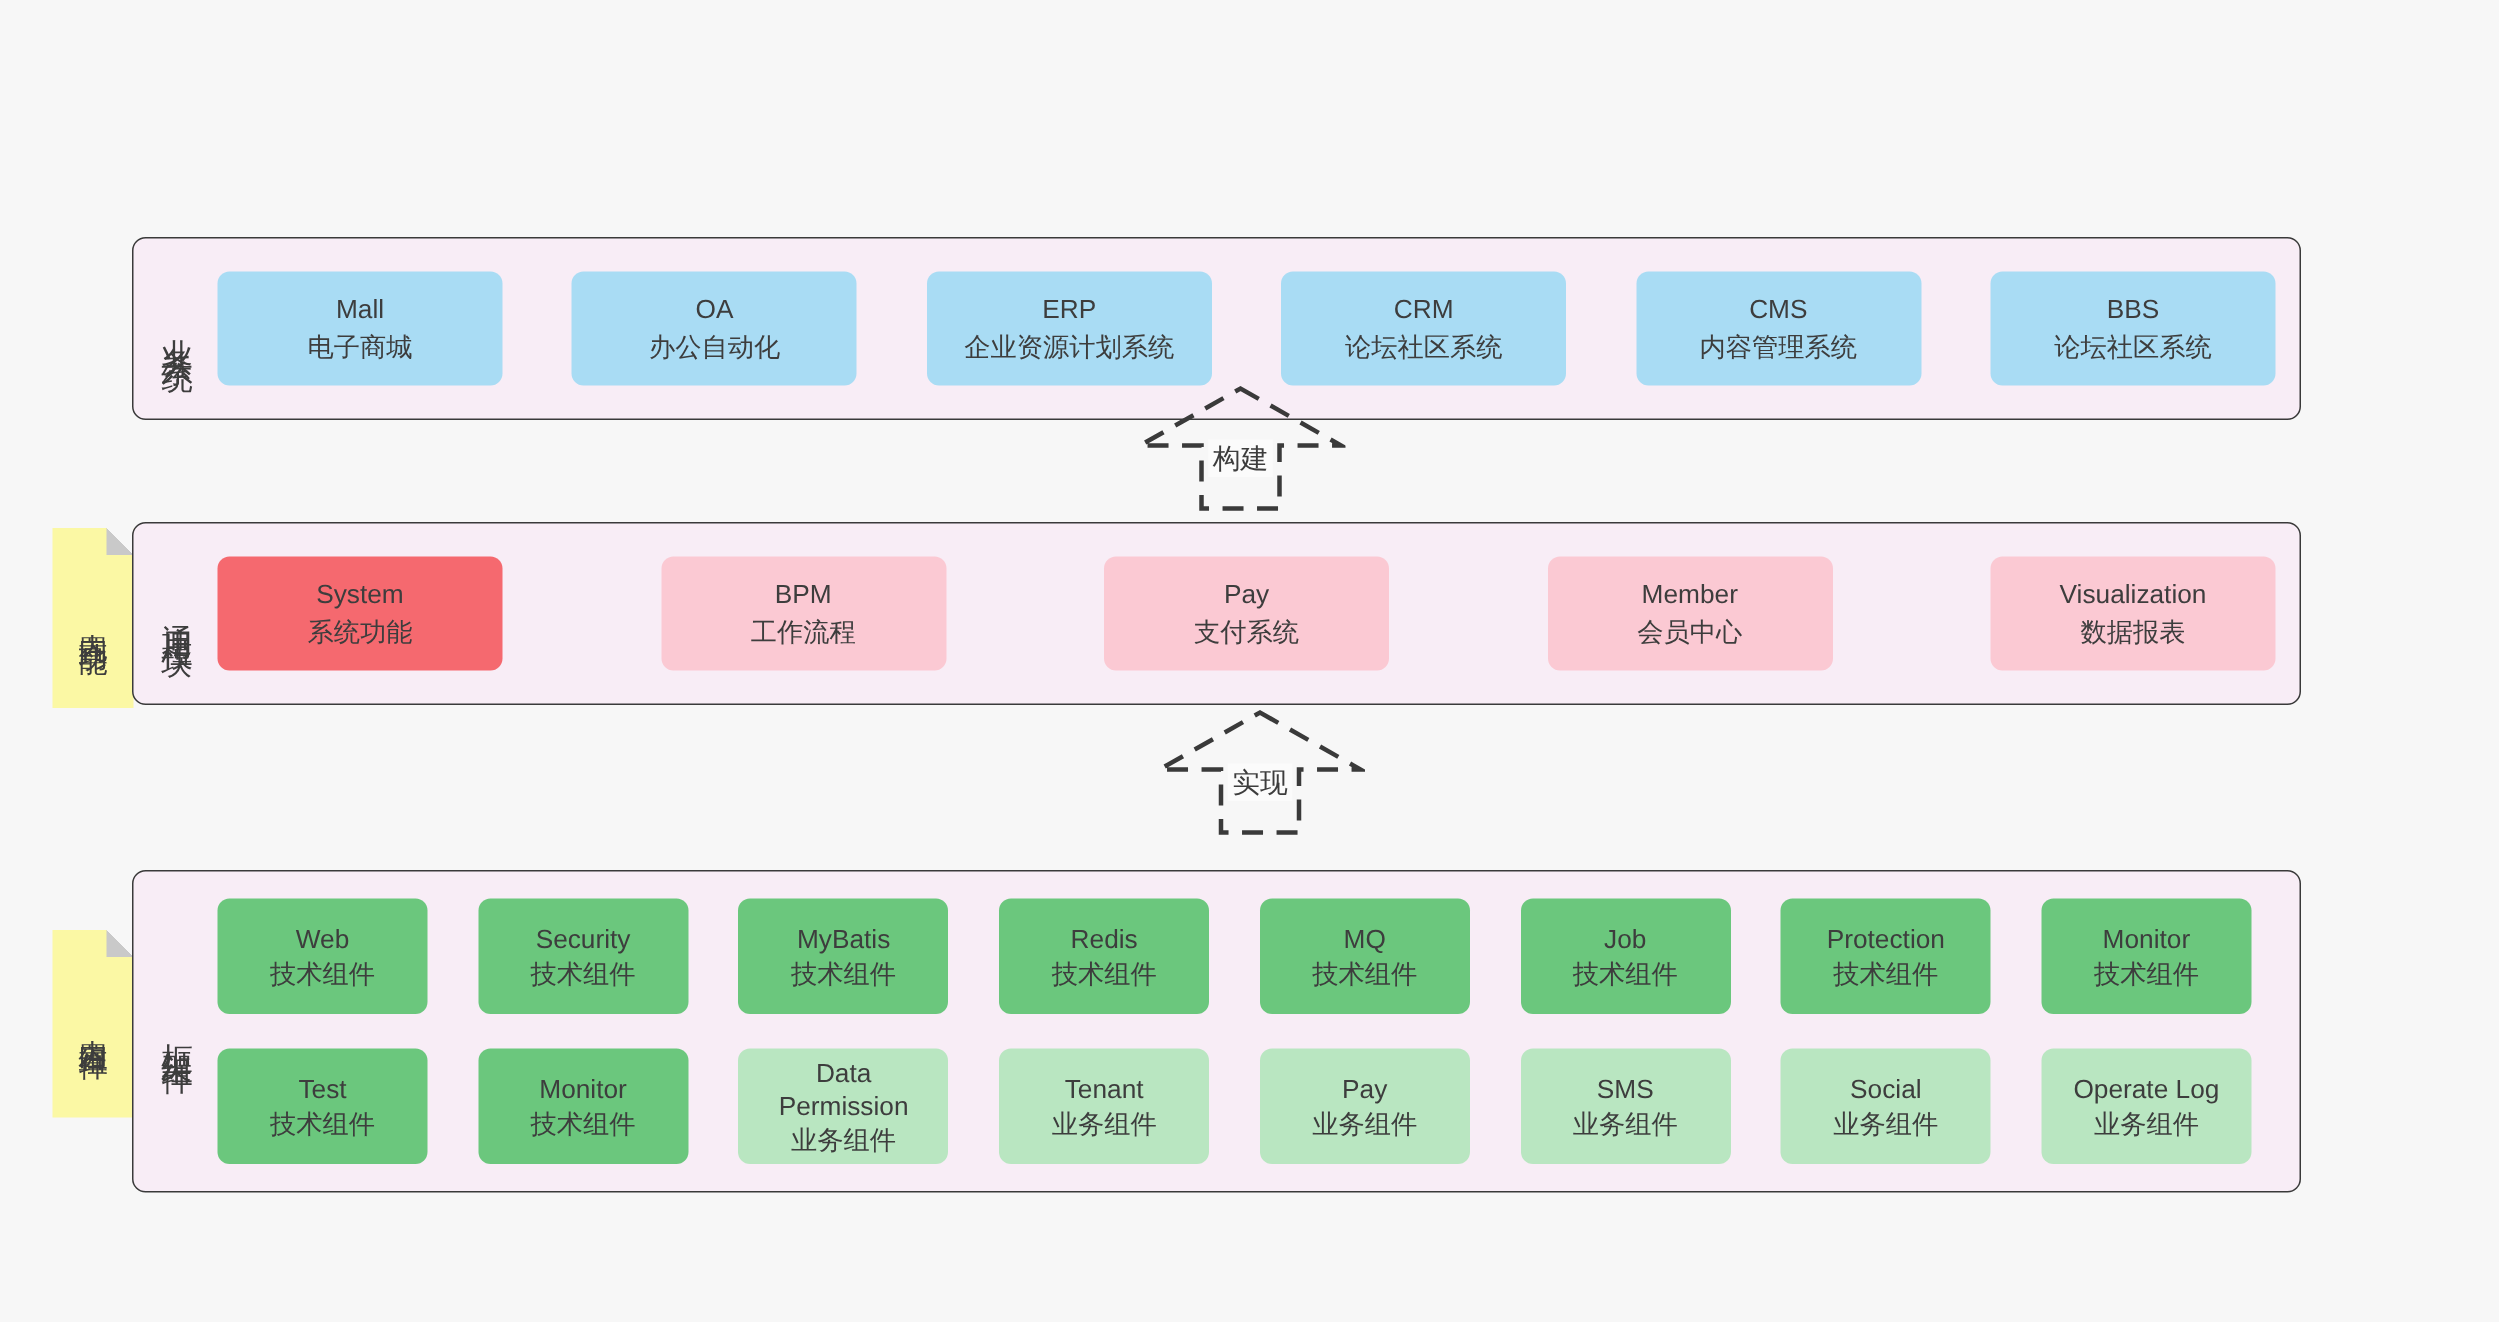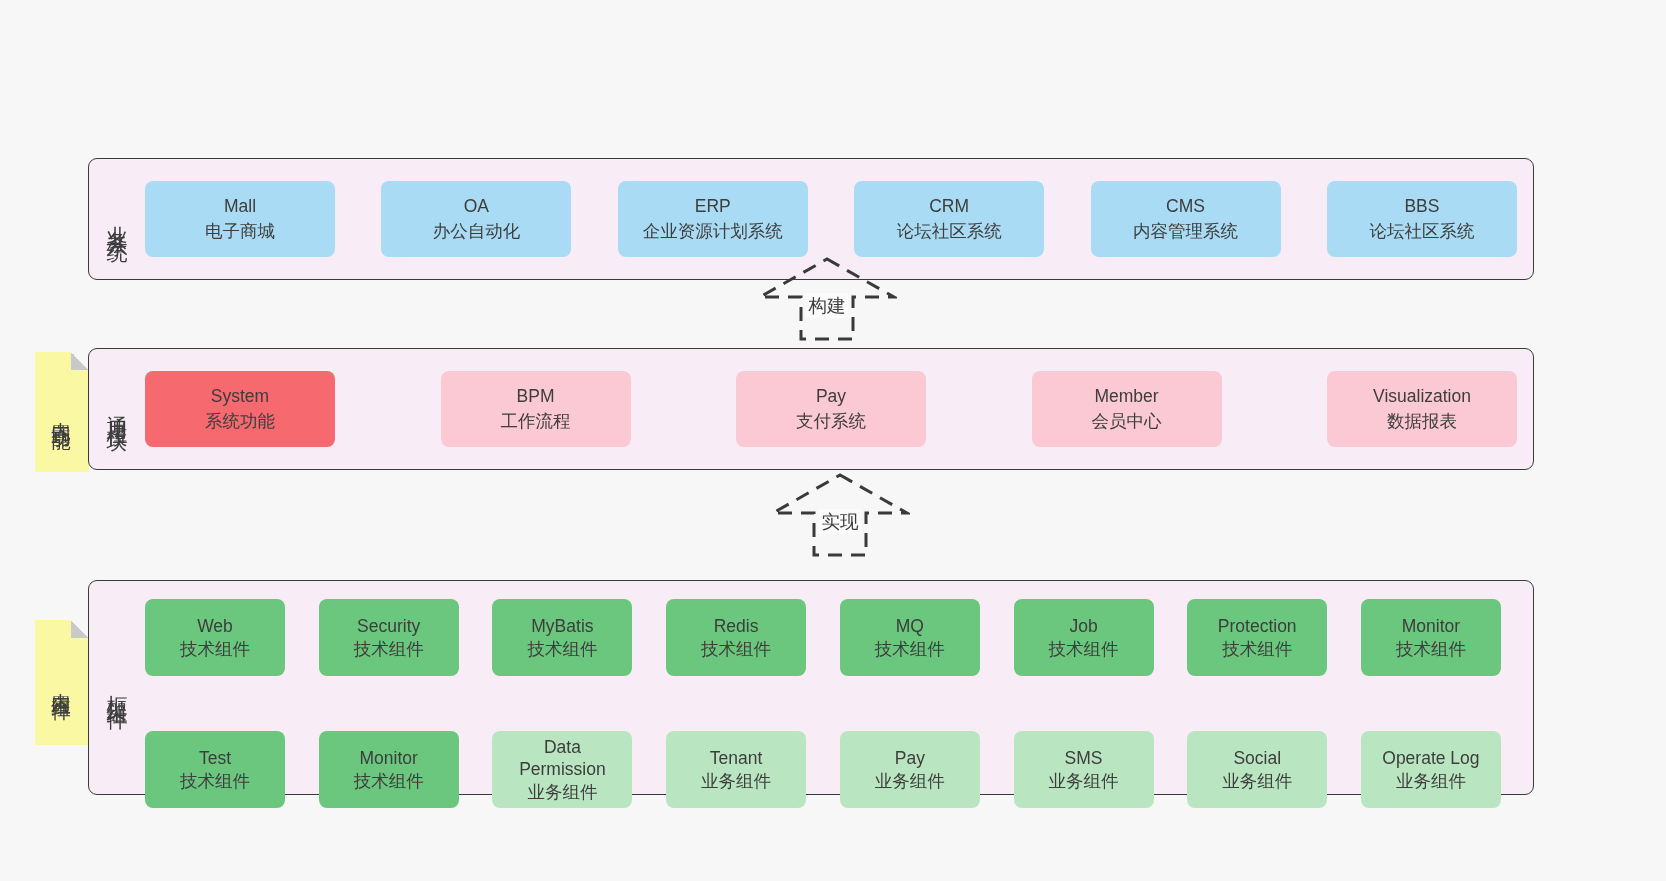--- a/index.html
+++ b/index.html
@@ -63,21 +63,21 @@
     align-items: center;
     justify-content: center;
     text-align: center;
     font-size: 17.5px;
     line-height: 1.42;
     color: var(--text, #3d3d3d);
     box-sizing: border-box;
     padding: 2px 6px;
   }
   .wide .box   { width: 190px; height: 76px; }
-  .narrow .box { width: 140px; height: 77px; line-height: 1.28; margin-top: 32px; }
+  .narrow .box { width: 140px; height: 77px; line-height: 1.28; }
 
   .box.blue        { background: var(--blue, #a9dcf4); }
   .box.red         { background: var(--red, #f5696f); }
   .box.pink        { background: var(--pink, #fbc9d3); }
   .box.green       { background: var(--green, #6bc77d); }
   .box.light_green { background: var(--light-green, #b9e6c1); }
 
   .sticky-tab {
     position: absolute;
     width: 54px;

